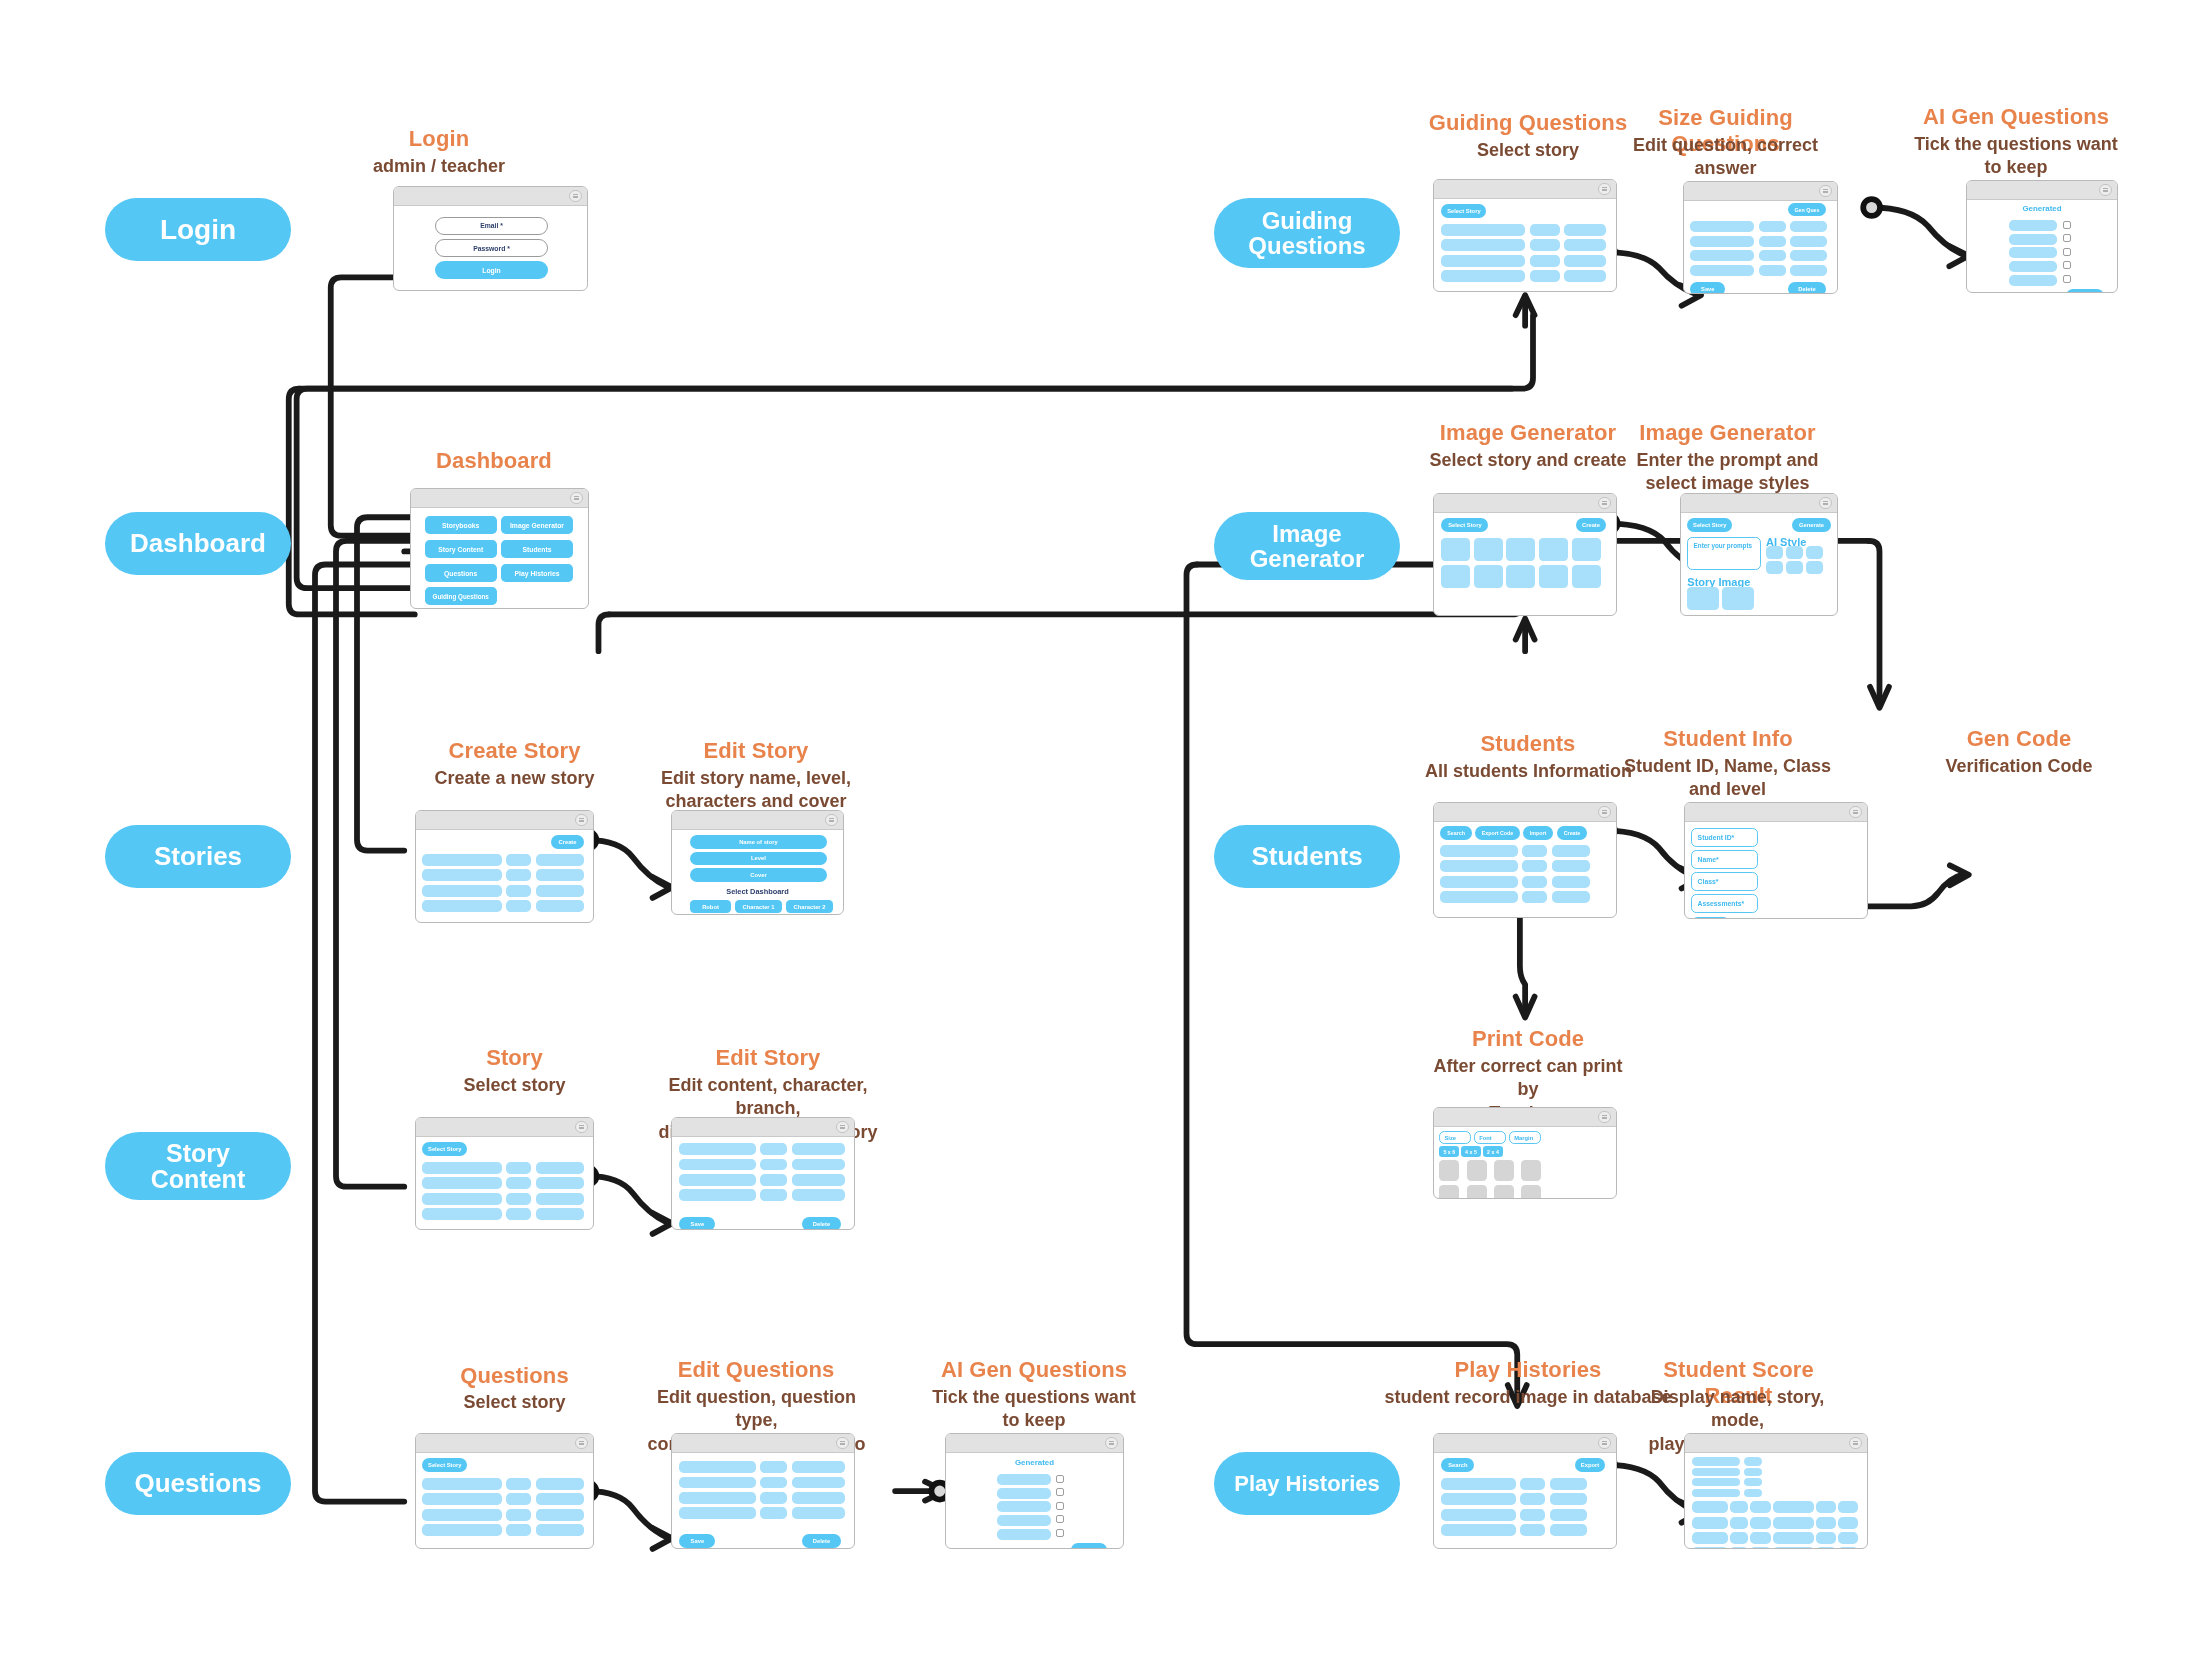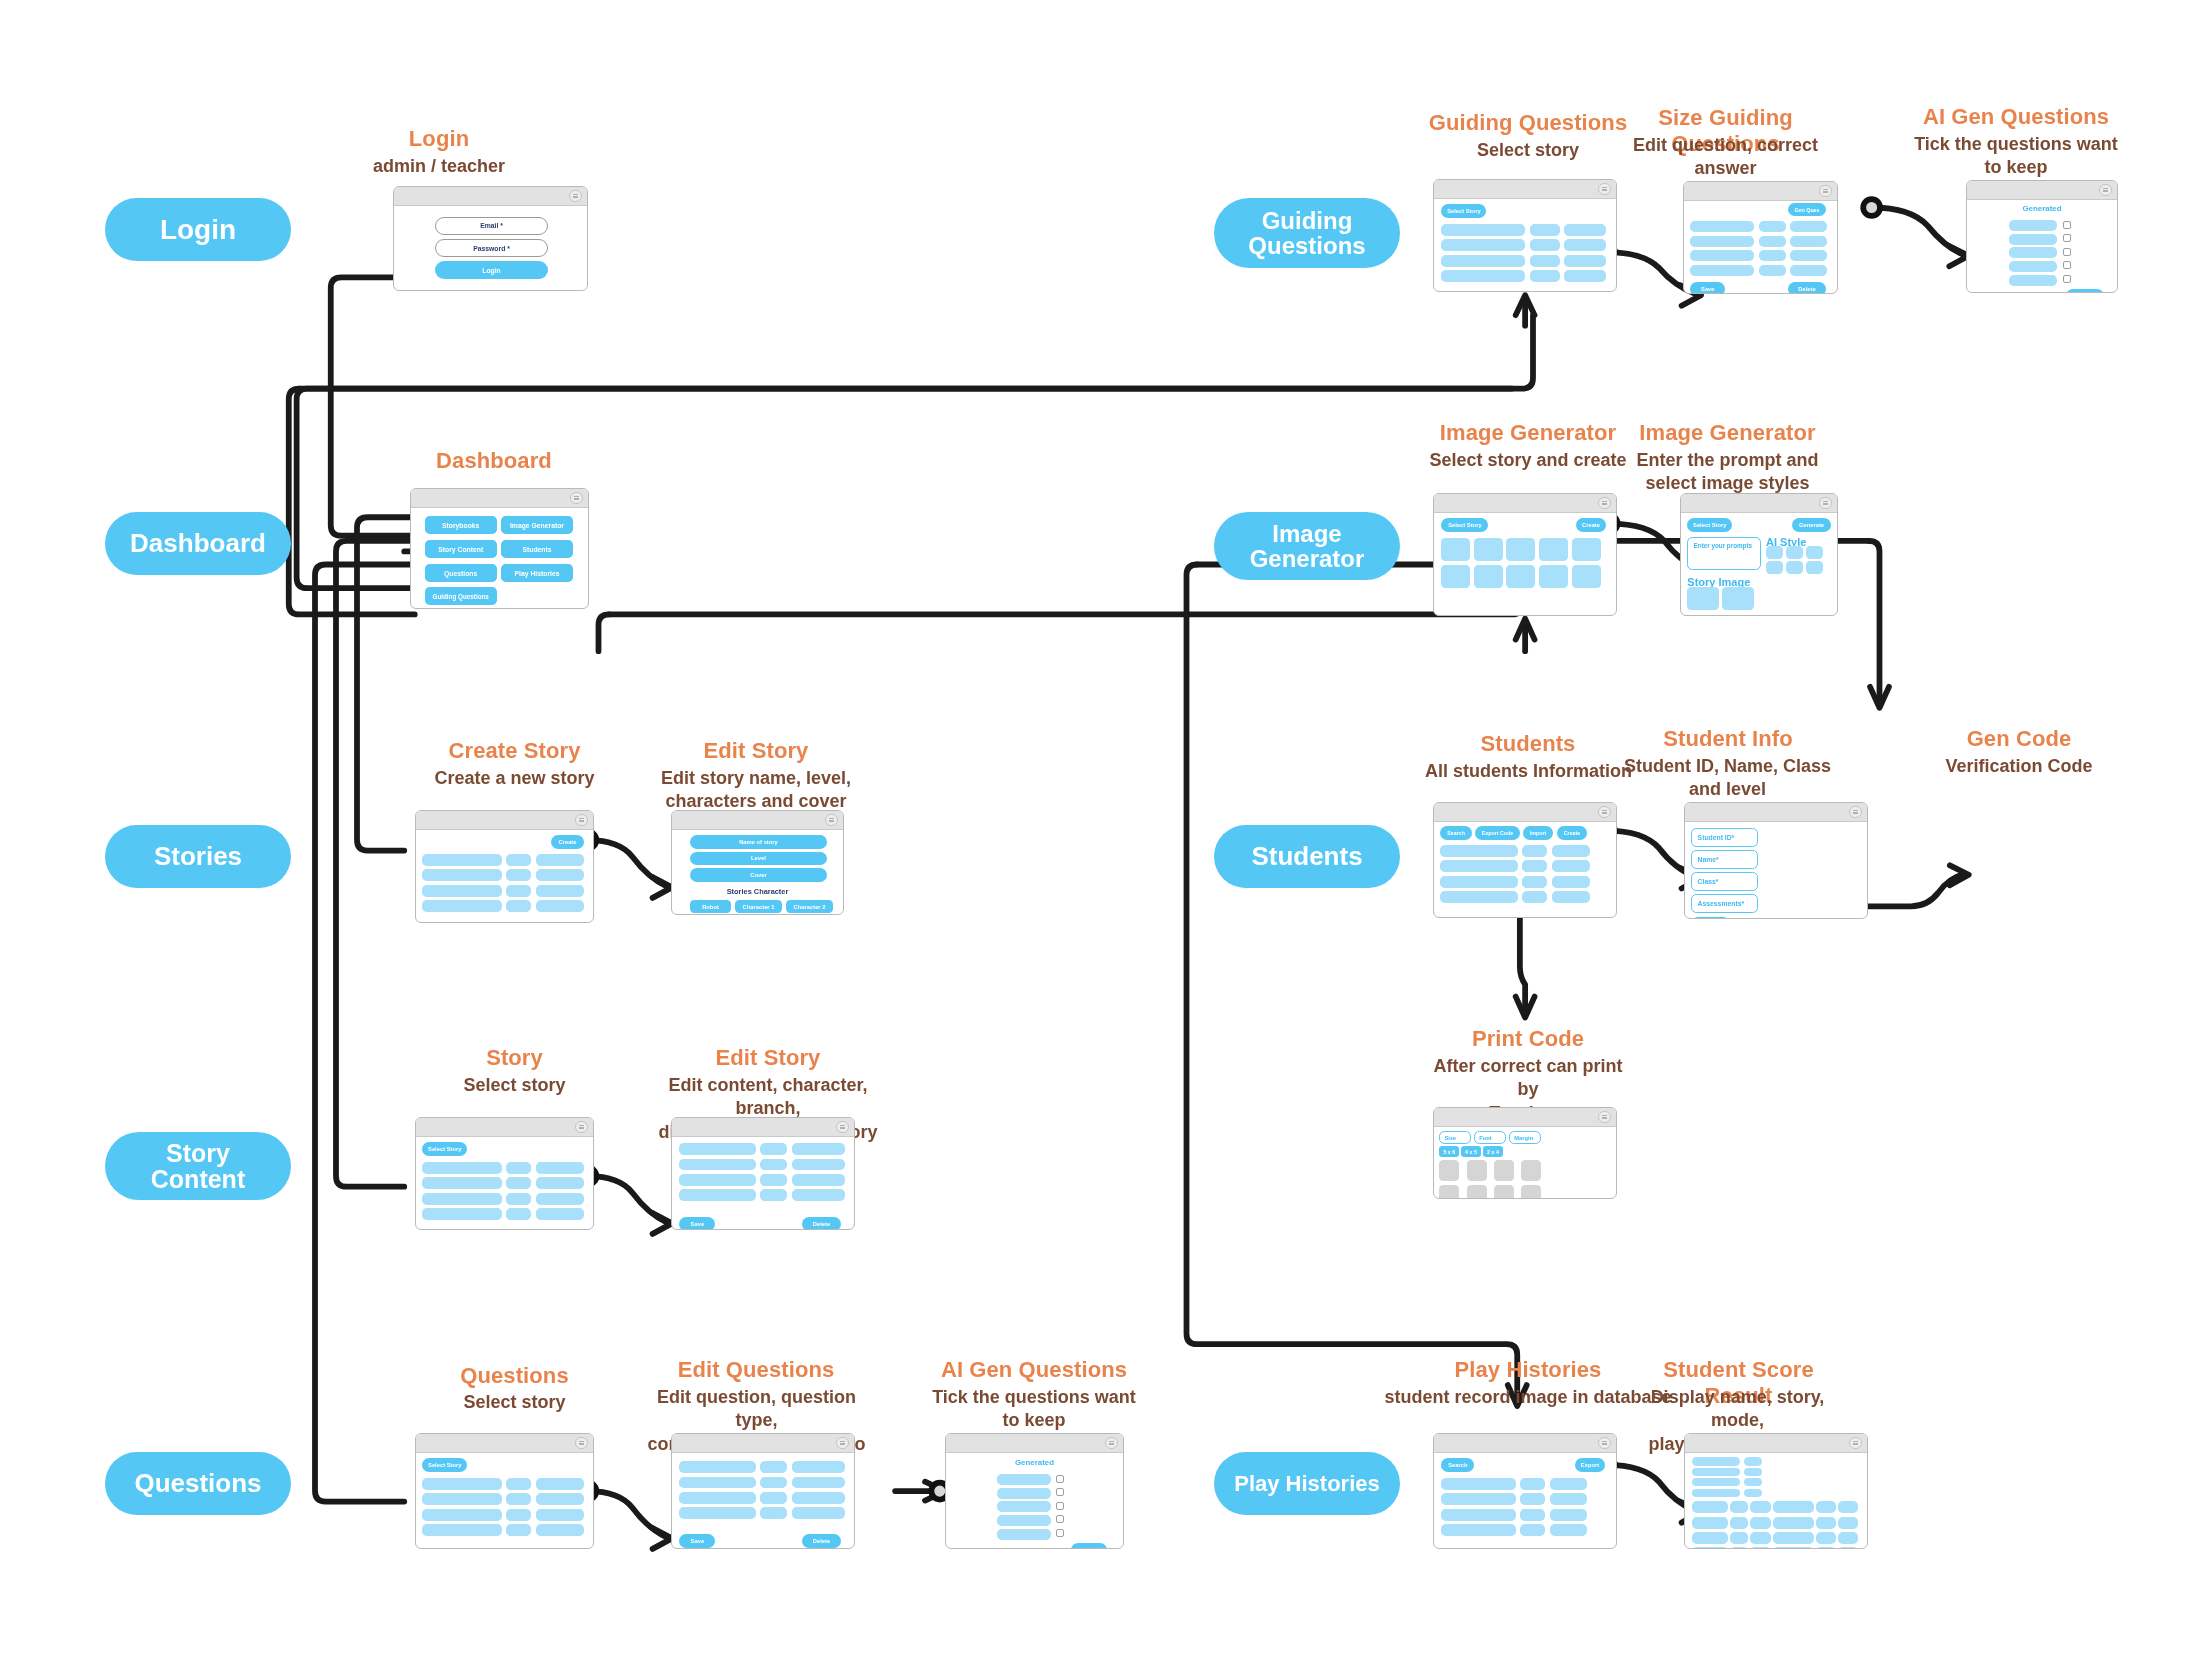--- a/index.html
+++ b/index.html
@@ -384,21 +384,21 @@
       <div class="hamb">
           <i></i>
           <i></i>
           <i></i>
         </div>
       </div>
     <div class="winbody">
       <div class="bbtn" style="left:18px;top:5.3px;width:137px;height:13.7px;border-radius:525px;font-size:5.8px;">Name of story</div>
       <div class="bbtn" style="left:18px;top:21.5px;width:137px;height:13.7px;border-radius:525px;font-size:5.8px;">Level</div>
       <div class="bbtn" style="left:18px;top:38px;width:137px;height:13.7px;border-radius:525px;font-size:5.8px;">Cover</div>
-      <div class="dlbl" style="left:0;top:57px;width:100%;">Stories Character</div>
+      <div class="dlbl" style="left:0;top:57px;width:100%;">Select Dashboard</div>
       <div class="bbtn" style="left:18px;top:70px;width:41px;height:13px;border-radius:4.2px;font-size:5.8px;">Robot</div>
       <div class="bbtn" style="left:63px;top:70px;width:47px;height:13px;border-radius:4.2px;font-size:5.8px;">Character 1</div>
       <div class="bbtn" style="left:114px;top:70px;width:47px;height:13px;border-radius:4.2px;font-size:5.8px;">Character 2</div>
     </div>
   </div>
 
   <div class="ttl" style="left:1428px;top:731px;width:200px;">Students</div>
   <div class="sub" style="left:1418px;top:760px;width:221px;">All students Information</div>
   <div class="win" style="left:1433px;top:802px;width:184px;height:116px;">
     <div class="winbar">

